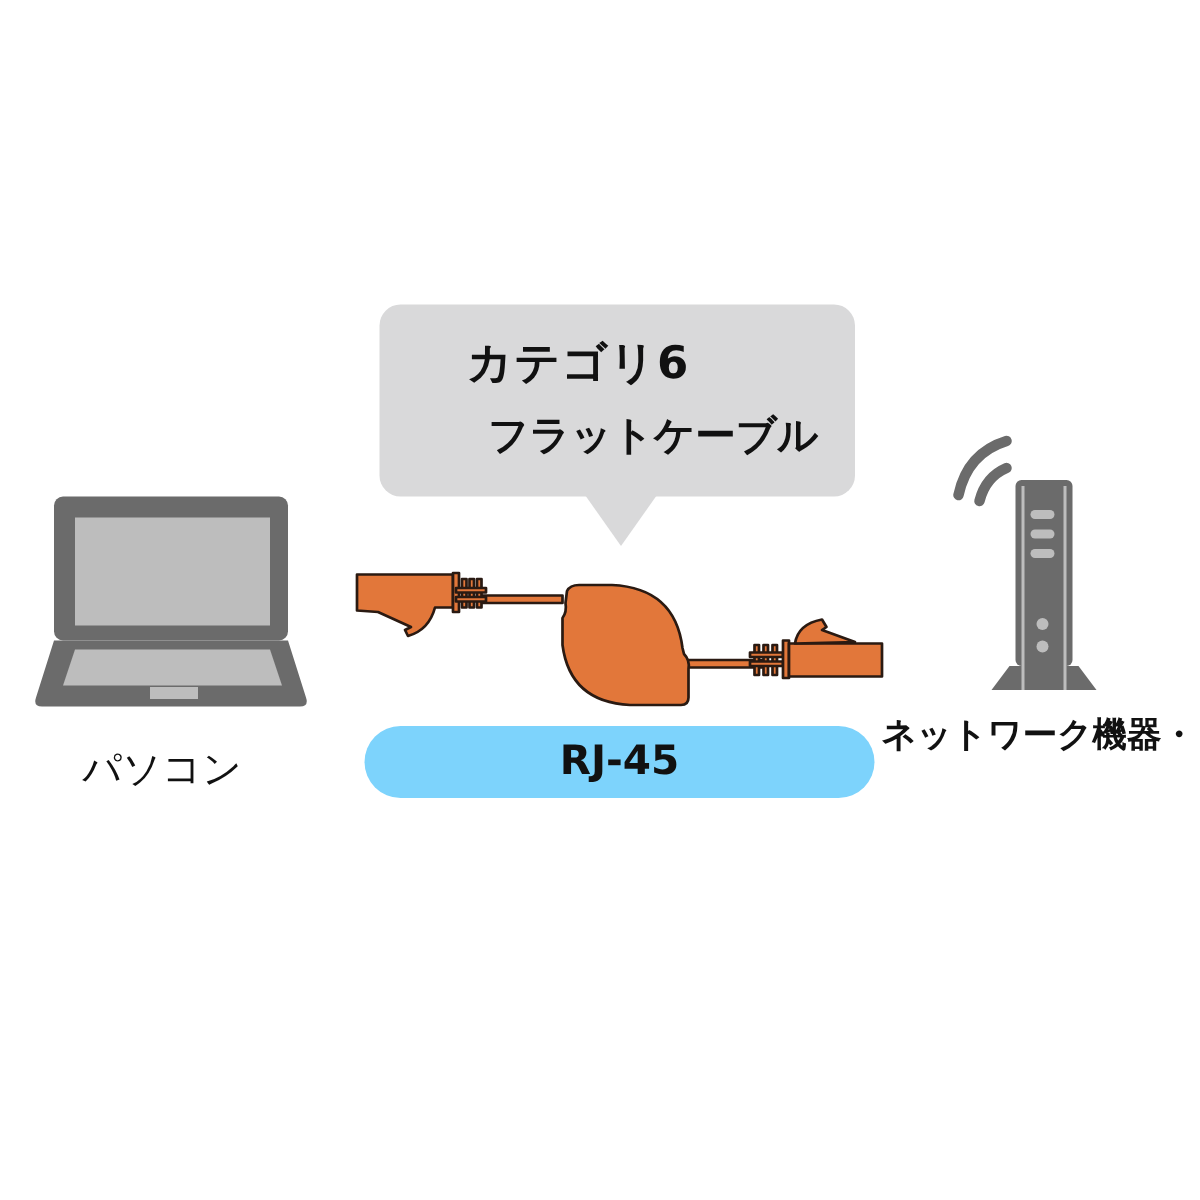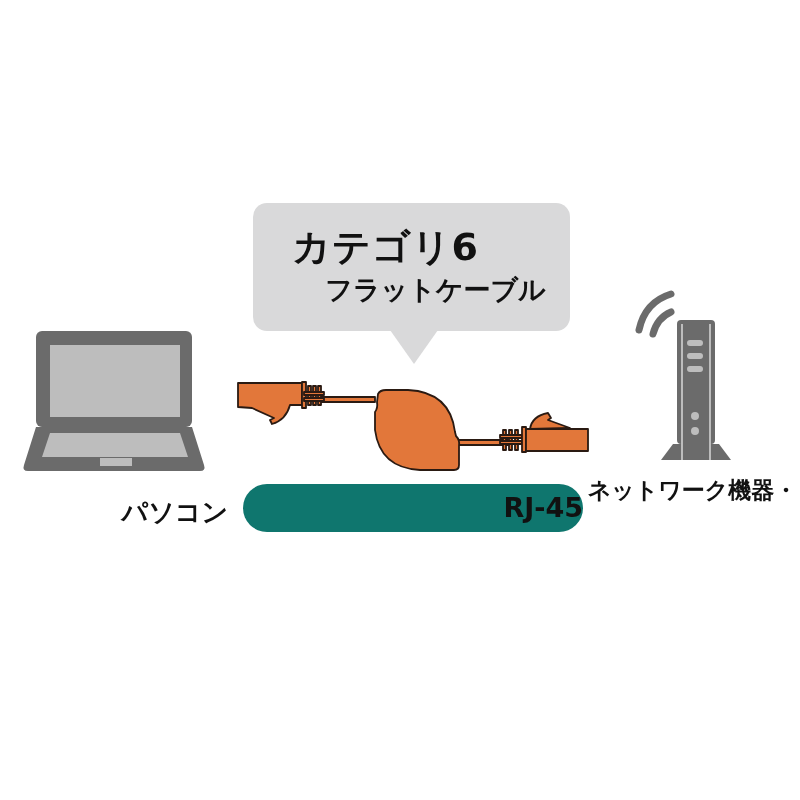--- a/index.html
+++ b/index.html
@@ -5,28 +5,28 @@
   html, body { margin: 0; padding: 0; background: #ffffff; }
   body { width: 800px; height: 800px; position: relative; overflow: hidden;
          font-family: "DejaVu Sans", "Liberation Sans", sans-serif; color: #111; }
   .abs { position: absolute; }
   .bubble { left: 253px; top: 203px; width: 317px; height: 128px; background: #d9d9da;
             border-radius: 14px; }
   .bubble-tail { left: 390px; top: 330px; width: 0; height: 0;
                  border-left: 24px solid transparent; border-right: 24px solid transparent;
                  border-top: 34px solid #d9d9da; }
   .bubble-line1 { left: 253px; top: 222px; width: 265px; text-align: center;
-                  font-size: 38px; font-weight: bold; letter-spacing: 1px; }
+                  font-size: 30px; font-weight: bold; letter-spacing: 1px; }
   .bubble-line2 { left: 253px; top: 272px; width: 317px; text-align: center;
                   font-size: 27px; font-weight: bold; letter-spacing: 0px; margin-left: 24px; }
-  .pill { left: 243px; top: 484px; width: 340px; height: 48px; background: #0f766e;
-          border-radius: 24px; text-align: right; line-height: 48px;
+  .pill { left: 243px; top: 484px; width: 340px; height: 48px; background: #7dd3fc;
+          border-radius: 24px; text-align: center; line-height: 48px;
           font-size: 27px; font-weight: bold; }
-  .pc-label { left: 28px; top: 495px; width: 200px; text-align: right;
-              font-size: 26px; font-weight: bold; }
+  .pc-label { left: 8px; top: 495px; width: 200px; text-align: center;
+              font-size: 26px; font-weight: normal; }
   .router-label { left: 585px; top: 472px; width: 215px; text-align: center;
                   font-size: 23px; font-weight: bold; line-height: 36px; }
   svg { position: absolute; }
 </style>
 </head>
 <body>
 
 <div class="abs bubble"></div>
 <div class="abs bubble-tail"></div>
 <div class="abs bubble-line1">カテゴリ6</div>

